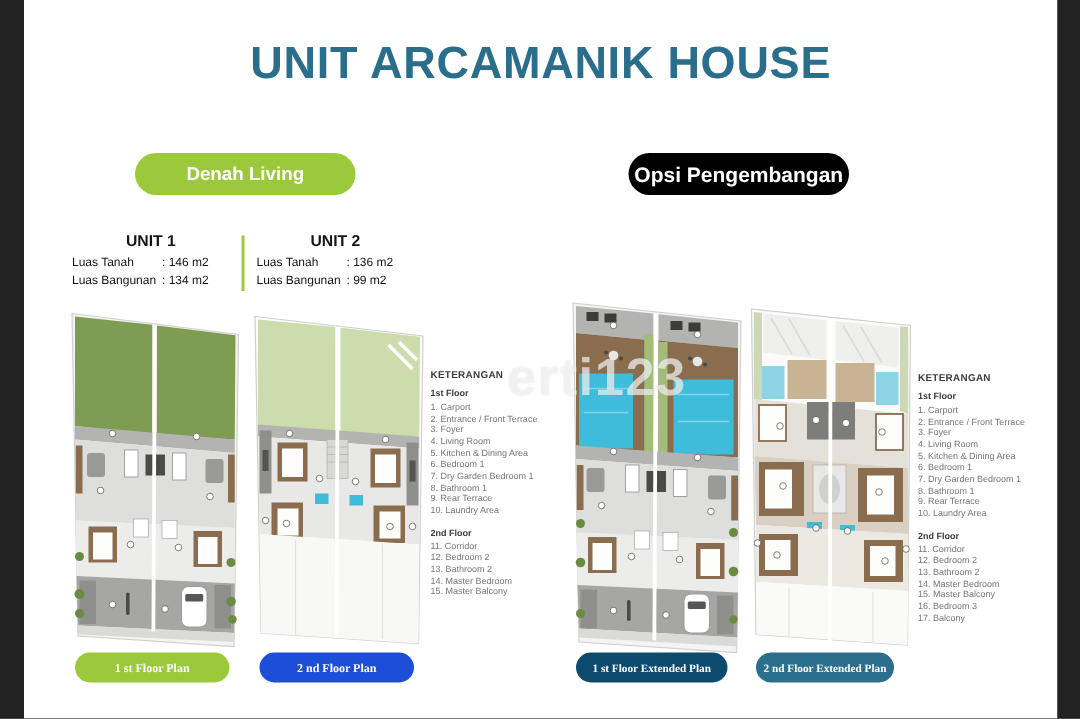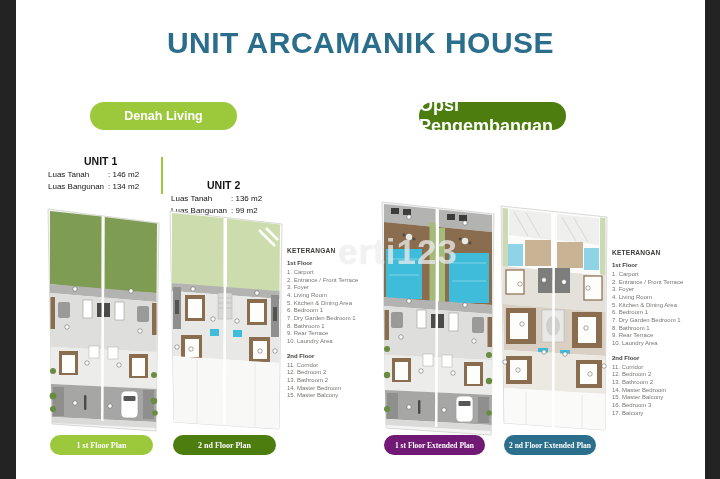--- a/index.html
+++ b/index.html
@@ -10,25 +10,25 @@
   .letterbox.left { left:0; width:16px; }
   .letterbox.right { left:705px; width:15px; }
   .content { position:absolute; left:16px; top:0; width:689px; height:479px; background:#ffffff; }
 
   .page-title { position:absolute; left:0; top:26px; width:689px; text-align:center;
     font-size:30px; font-weight:800; letter-spacing:.5px; color:#2b6e8c; }
 
   .pill { position:absolute; display:flex; align-items:center; justify-content:center;
     color:#fff; font-weight:700; border-radius:14px; cursor:pointer; }
   .pill.badge-standard { left:74px; top:102px; width:147px; height:28px; background:#9cc93c; font-size:12.5px; }
-  .pill.badge-extended { left:403px; top:102px; width:147px; height:28px; background:#4d7c0f; font-size:18px; }
+  .pill.badge-extended { left:403px; top:102px; width:147px; height:28px; background:#000000; font-size:14px; }
 
   .unit-info { position:absolute; top:155px; font-size:8px; color:#141414; }
   .unit-info.u1 { left:32px; }
-  .unit-info.u2 { left:155px;margin-top:24px; }
+  .unit-info.u2 { left:155px; }
   .unit-info .unit-name { font-size:10.5px; font-weight:800; margin-bottom:2px;padding-left:36px; }
   .unit-row { display:flex; font-weight:400; line-height:1.45;align-items:center; }
   .unit-row .lbl { width:60px; }
   .unit-divider { position:absolute; left:145px; top:157px; width:2px; height:37px; background:#9cc93c; }
 
   .plan { position:absolute; }
   .plan svg { display:block; width:100%; height:100%; }
   .plan-a { left:29px;  top:203px; width:117px; height:230px; }
   .plan-b { left:151px; top:205px; width:118px; height:226px; }
   .plan-c { left:363px; top:197px; width:118px; height:240px; }
@@ -37,22 +37,22 @@
   .legend { position:absolute; color:#777673; font-size:6px; line-height:1.28; }
   .legend.mid   { left:271px; top:247px; width:76px; }
   .legend.right { left:596px; top:249px; width:92px; }
   .legend .legend-title { font-size:6.6px; font-weight:800; color:#3c3b39; margin-bottom:5px; letter-spacing:.2px; }
   .legend .floor-title { font-weight:800; color:#3c3b39; margin-bottom:1px; }
   .legend .gap { height:7px; }
   .legend [data-bind-list] div { white-space:nowrap; }
 
   .pill.small { height:20px; border-radius:10px; top:435px; font-size:8px;font-family:Liberation Serif, serif; }
   .pill.p1 { left:34px;  width:103px; background:#9cc93c; }
-  .pill.p2 { left:157px; width:103px; background:#4d7c0f; }
-  .pill.p3 { left:368px; width:101px; background:#701a75; font-size:7.5px; }
+  .pill.p2 { left:157px; width:103px; background:#1d4ed8; }
+  .pill.p3 { left:368px; width:101px; background:#0c4a6e; font-size:7.5px; }
   .pill.p4 { left:488px; width:92px; background:#2b6f8c; font-size:7.5px; }
 
   .watermark { position:absolute; left:322px; top:232px; font-size:35px; font-weight:800;
     color:rgba(255,255,255,.62); text-shadow:0 0 1px rgba(150,150,150,.35);
     letter-spacing:1px; pointer-events:none; z-index:5; }
 </style>
 </head>
 <body>
 
 <div class="stage">

